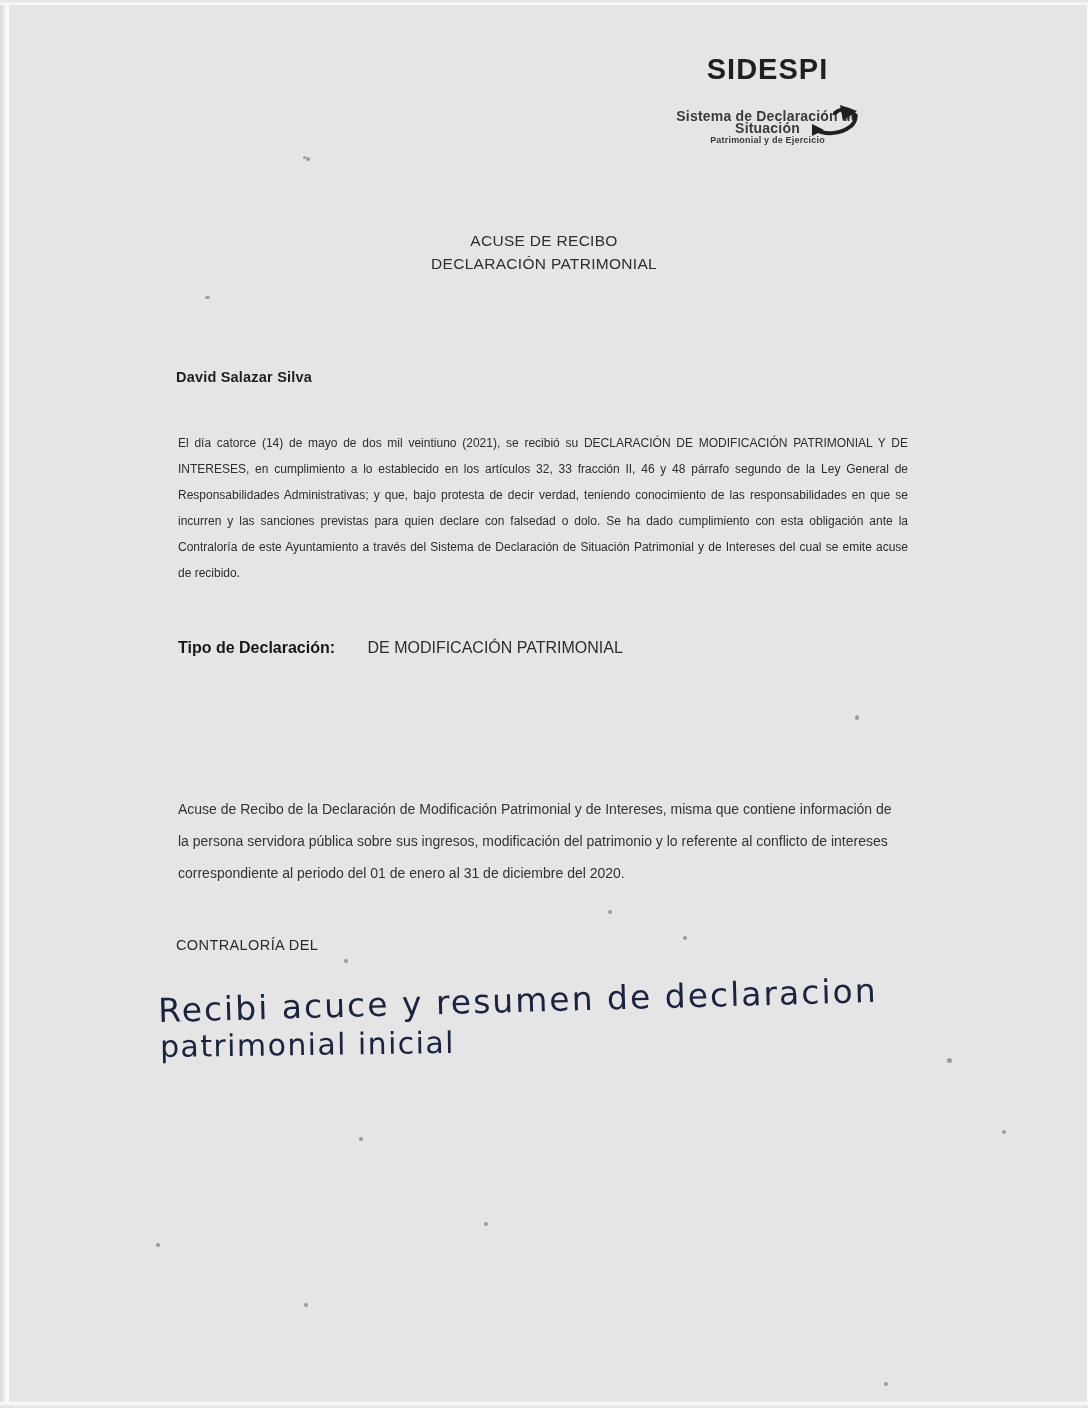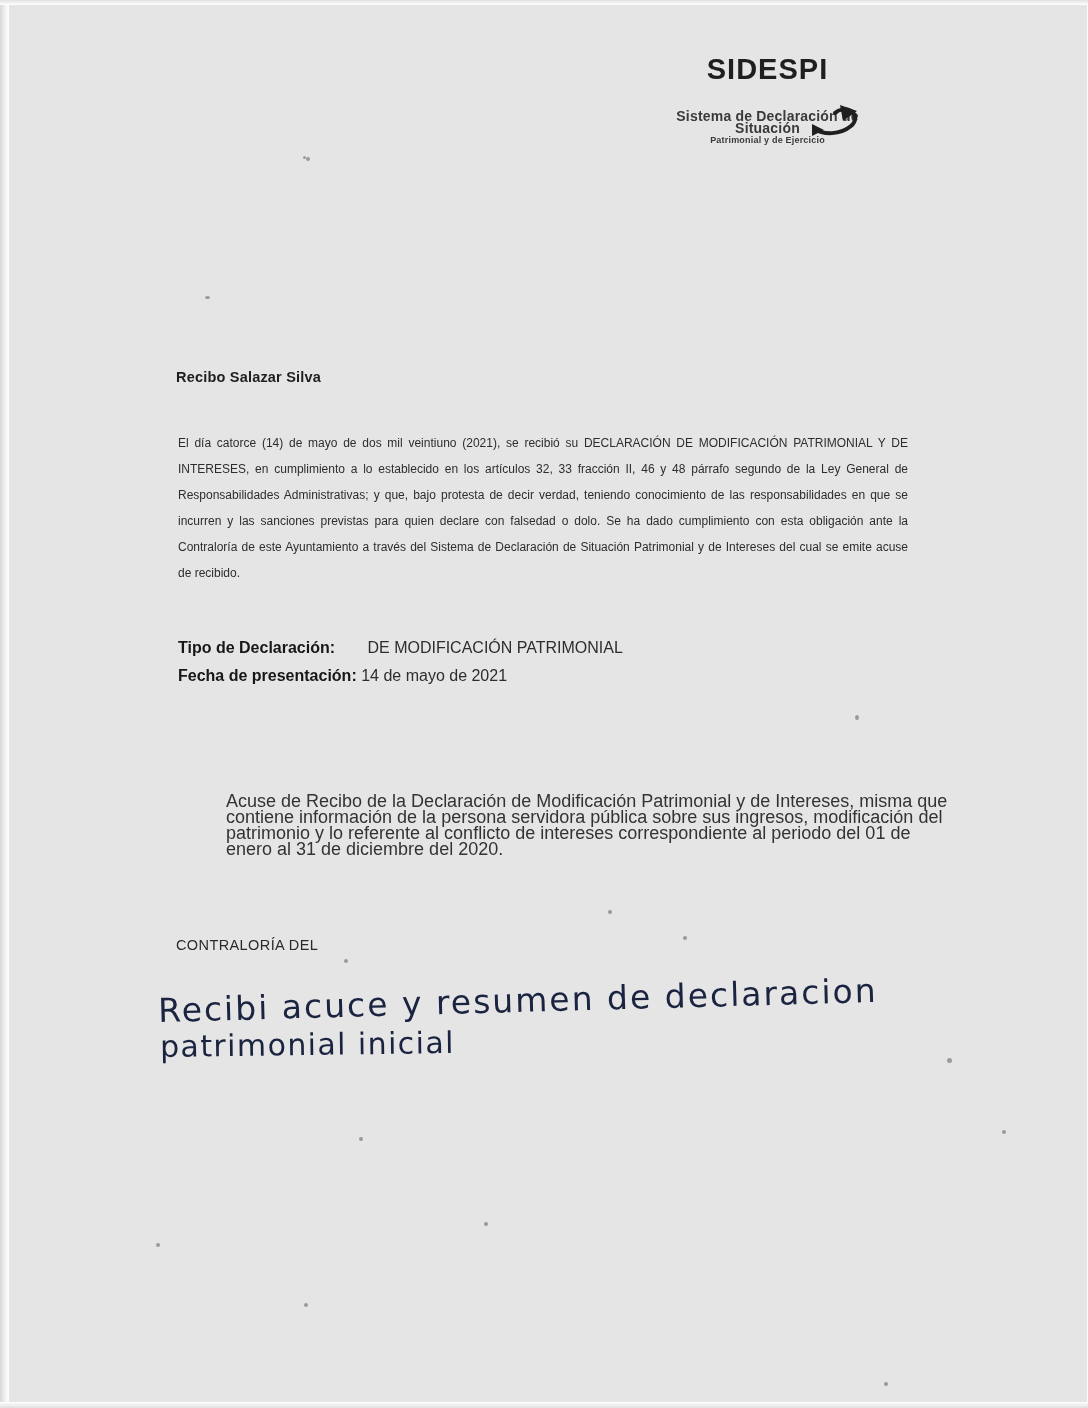--- a/index.html
+++ b/index.html
@@ -151,24 +151,23 @@
   .field-value {
     display: inline-block;
   }
 
   
   .note-par {
     position: absolute;
     left: 178px;
     top: 793px;
     width: 722px;
-    font-size: 18px;
-    line-height: 16px;
+    font-size: 14px;
+    line-height: 32px;
     color: #333333;
-    margin-left: 48px;
   }
 
   
   .contraloria {
     position: absolute;
     left: 176px;
     top: 937px;
     font-size: 14.5px;
     letter-spacing: 0.4px;
     color: #2a2a2a;
@@ -226,33 +225,33 @@
     <div class="logo-wordmark">SIDESPI</div>
     <svg class="logo-swoosh" viewBox="0 0 58 46">
       <path d="M4 27 C14 33 30 33 41 24 C46 20 47 13 41 9 C36 6 29 7 25 11" fill="none" stroke="#1f1f1f" stroke-width="4" stroke-linecap="round"></path>
       <path d="M30 3 L47 9 L33 19 Z" fill="#1f1f1f"></path>
       <path d="M2 22 L14 28 L2 34 Z" fill="#1f1f1f"></path>
     </svg>
     <div class="logo-sub1">Sistema de Declaración de Situación</div>
     <div class="logo-sub2">Patrimonial y de Ejercicio</div>
   </div>
 
-
-  <div class="recipient">Recibo Salazar Silva</div>
+  <div class="doc-title">
+    <div>ACUSE DE RECIBO</div>
+    <div>DECLARACIÓN PATRIMONIAL</div>
+  </div>
+
+  <div class="recipient">David Salazar Silva</div>
 
   <div class="body-par">El día catorce (14) de mayo de dos mil veintiuno (2021), se recibió su DECLARACIÓN DE MODIFICACIÓN PATRIMONIAL Y DE INTERESES, en cumplimiento a lo establecido en los artículos 32, 33 fracción II, 46 y 48 párrafo segundo de la Ley General de Responsabilidades Administrativas; y que, bajo protesta de decir verdad, teniendo conocimiento de las responsabilidades en que se incurren y las sanciones previstas para quien declare con falsedad o dolo. Se ha dado cumplimiento con esta obligación ante la Contraloría de este Ayuntamiento a través del Sistema de Declaración de Situación Patrimonial y de Intereses del cual se emite acuse de recibido.</div>
 
   <div class="fields">
     <div class="field-row">
       <span class="field-label fl-w">Tipo de Declaración:</span>
       <span class="field-value">DE MODIFICACIÓN PATRIMONIAL</span>
-    </div>
-    <div class="field-row">
-      <span class="field-label">Fecha de presentación:</span>
-      <span class="field-value">14 de mayo de 2021</span>
     </div>
   </div>
 
   <div class="note-par">Acuse de Recibo de la Declaración de Modificación Patrimonial y de Intereses, misma que contiene información de la persona servidora pública sobre sus ingresos, modificación del patrimonio y lo referente al conflicto de intereses correspondiente al periodo del 01 de enero al 31 de diciembre del 2020.</div>
 
   <div class="contraloria">CONTRALORÍA DEL</div>
 
   <div class="handwriting">
     <div class="hw-line1">Recibi acuce y resumen de declaracion</div>
     <div class="hw-line2">patrimonial inicial</div>

